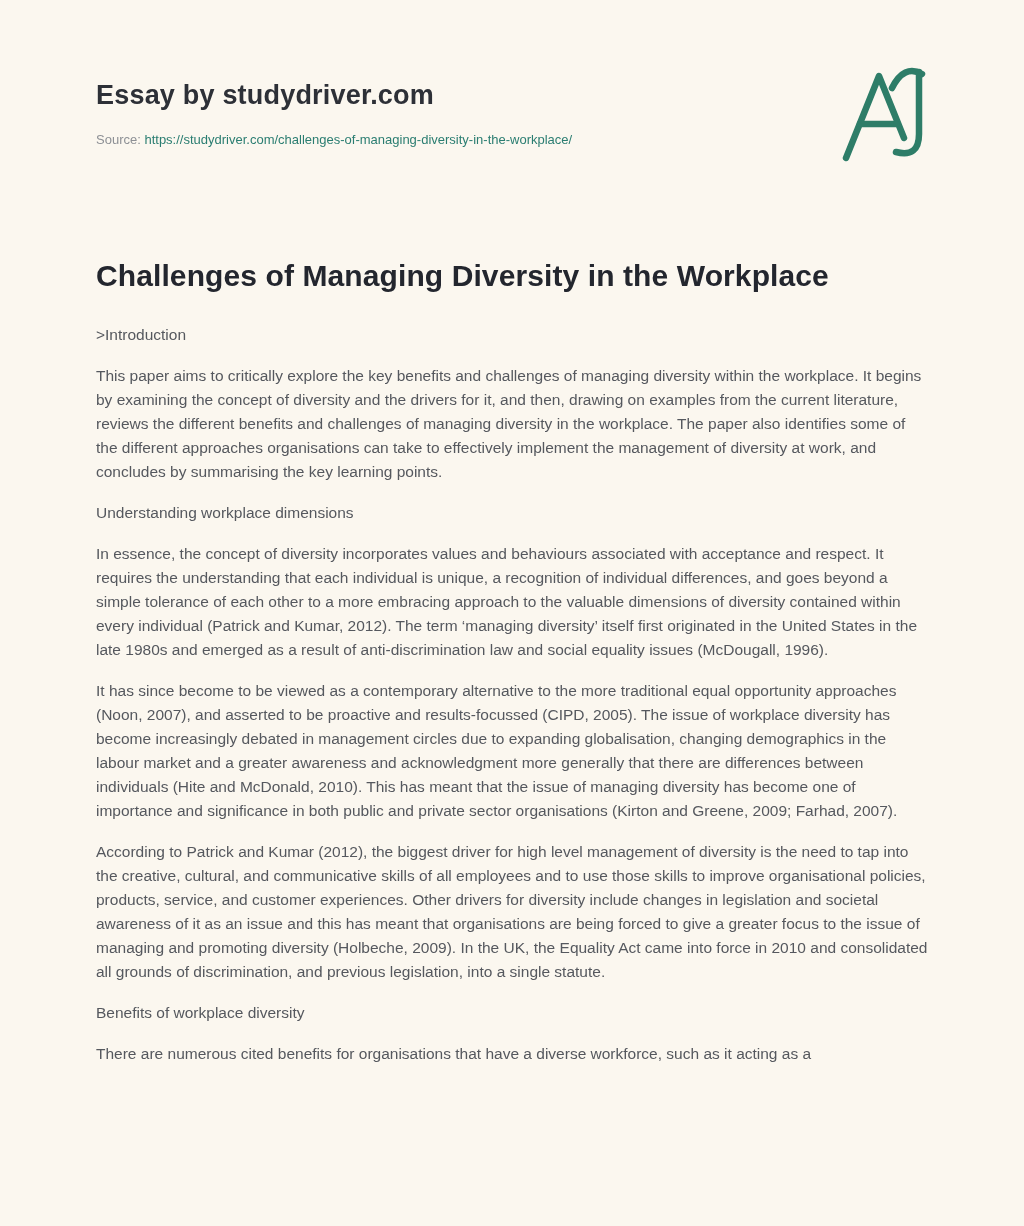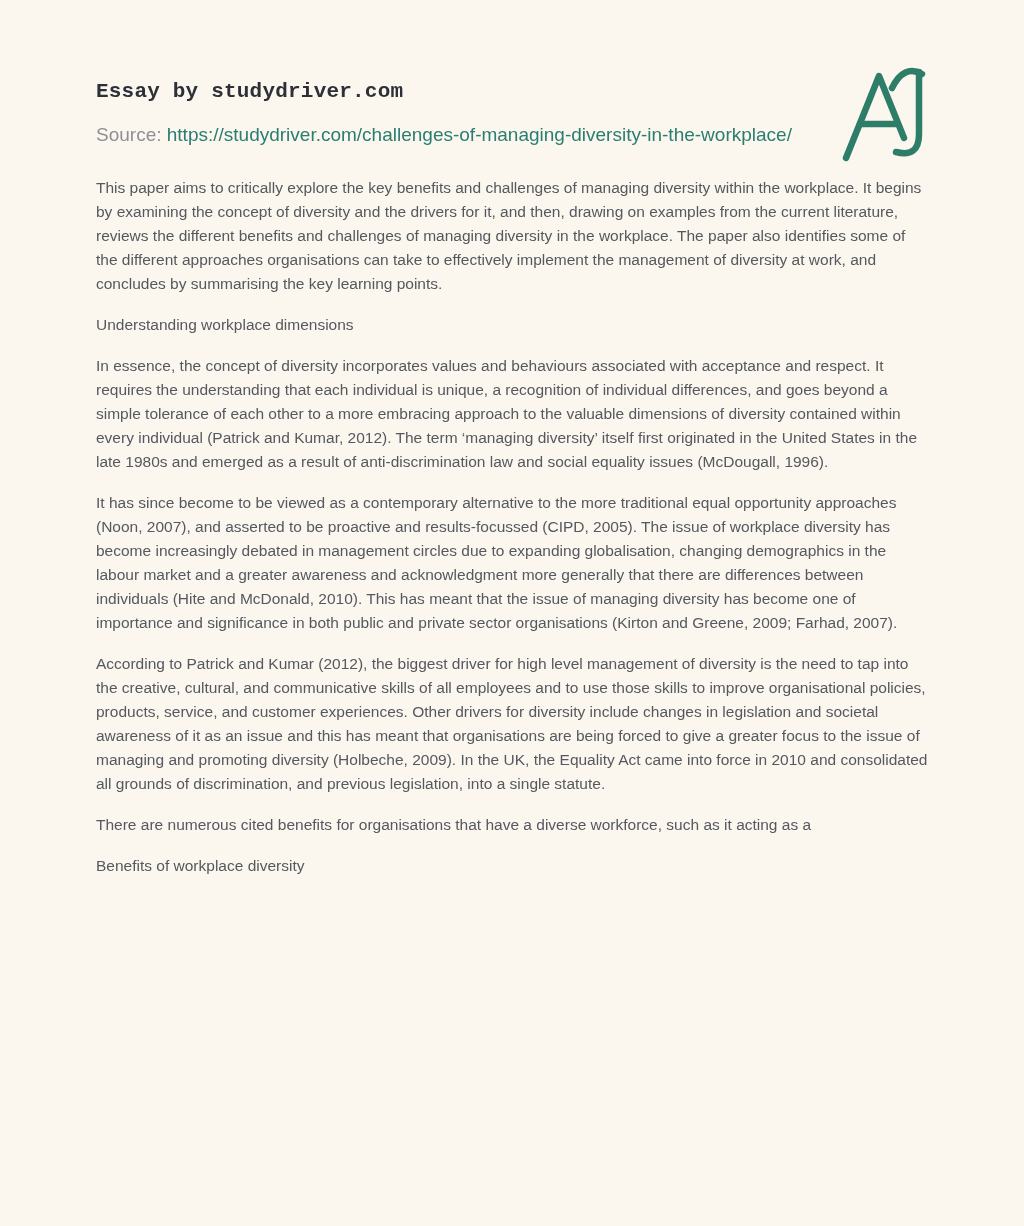--- a/index.html
+++ b/index.html
@@ -9,29 +9,28 @@
     font-family:"Liberation Sans","DejaVu Sans",sans-serif;
     color:#55585e;
   }
   .page {
     position:relative;
     width:1024px;
     height:1226px;
     padding:80px 96px 0 96px;
   }
   .byline {
-    font-size:21px;
+    font-size:27px;
     font-weight:bold;
     color:#2d3037;
     letter-spacing:0.2px;
-    font-family:Liberation Mono, monospace;
   }
   .source-line {
     margin-top:21px;
-    font-size:19px;
+    font-size:13px;
     color:#8d9095;
   }
   .source-link {
     color:#2a7d71;
     text-decoration:none;
     cursor:pointer;
   }
   .logo {
     position:absolute;
     top:62px;
@@ -72,24 +71,26 @@
     <svg viewBox="0 0 104 100" width="104" height="100" aria-hidden="true">
       <g fill="none" stroke="#2e7d68" stroke-width="6.5" stroke-linecap="round" stroke-linejoin="round">
         <path d="M12 96 L45 14 L70 76"></path>
         <path d="M26 62 L62 62"></path>
         <path d="M58 26 Q70 2 88 12"></path>
         <path d="M85 10 L85 72 Q85 96 62 90"></path>
       </g>
     </svg>
   </div>
 
+  <h1 class="title">Challenges of Managing Diversity in the Workplace</h1>
 
   <div class="article-body">
+      <p class="block subheading">&gt;Introduction</p>
       <p class="block paragraph">This paper aims to critically explore the key benefits and challenges of managing diversity within the workplace. It begins by examining the concept of diversity and the drivers for it, and then, drawing on examples from the current literature, reviews the different benefits and challenges of managing diversity in the workplace. The paper also identifies some of the different approaches organisations can take to effectively implement the management of diversity at work, and concludes by summarising the key learning points.</p>
       <p class="block subheading">Understanding workplace dimensions</p>
       <p class="block paragraph">In essence, the concept of diversity incorporates values and behaviours associated with acceptance and respect. It requires the understanding that each individual is unique, a recognition of individual differences, and goes beyond a simple tolerance of each other to a more embracing approach to the valuable dimensions of diversity contained within every individual (Patrick and Kumar, 2012). The term ‘managing diversity’ itself first originated in the United States in the late 1980s and emerged as a result of anti-discrimination law and social equality issues (McDougall, 1996).</p>
       <p class="block paragraph">It has since become to be viewed as a contemporary alternative to the more traditional equal opportunity approaches (Noon, 2007), and asserted to be proactive and results-focussed (CIPD, 2005). The issue of workplace diversity has become increasingly debated in management circles due to expanding globalisation, changing demographics in the labour market and a greater awareness and acknowledgment more generally that there are differences between individuals (Hite and McDonald, 2010). This has meant that the issue of managing diversity has become one of importance and significance in both public and private sector organisations (Kirton and Greene, 2009; Farhad, 2007).</p>
       <p class="block paragraph">According to Patrick and Kumar (2012), the biggest driver for high level management of diversity is the need to tap into the creative, cultural, and communicative skills of all employees and to use those skills to improve organisational policies, products, service, and customer experiences. Other drivers for diversity include changes in legislation and societal awareness of it as an issue and this has meant that organisations are being forced to give a greater focus to the issue of managing and promoting diversity (Holbeche, 2009). In the UK, the Equality Act came into force in 2010 and consolidated all grounds of discrimination, and previous legislation, into a single statute.</p>
+      <p class="block subheading">Benefits of workplace diversity</p>
       <p class="block paragraph">There are numerous cited benefits for organisations that have a diverse workforce, such as it acting as a</p>
-      <p class="block subheading">Benefits of workplace diversity</p>
     </div>
 
 </div>
 
 </body></html>

